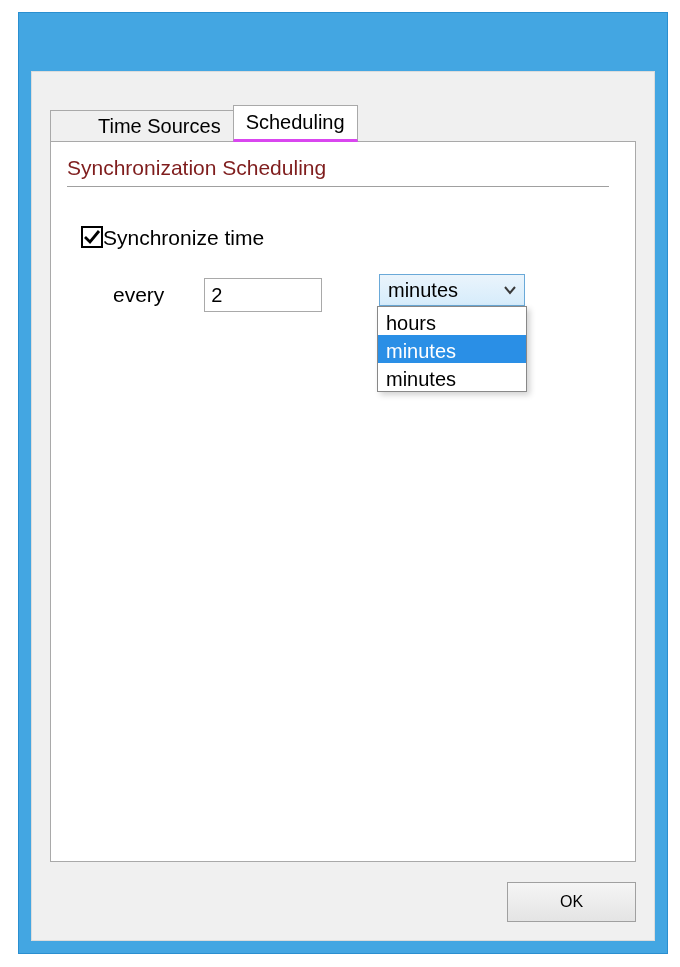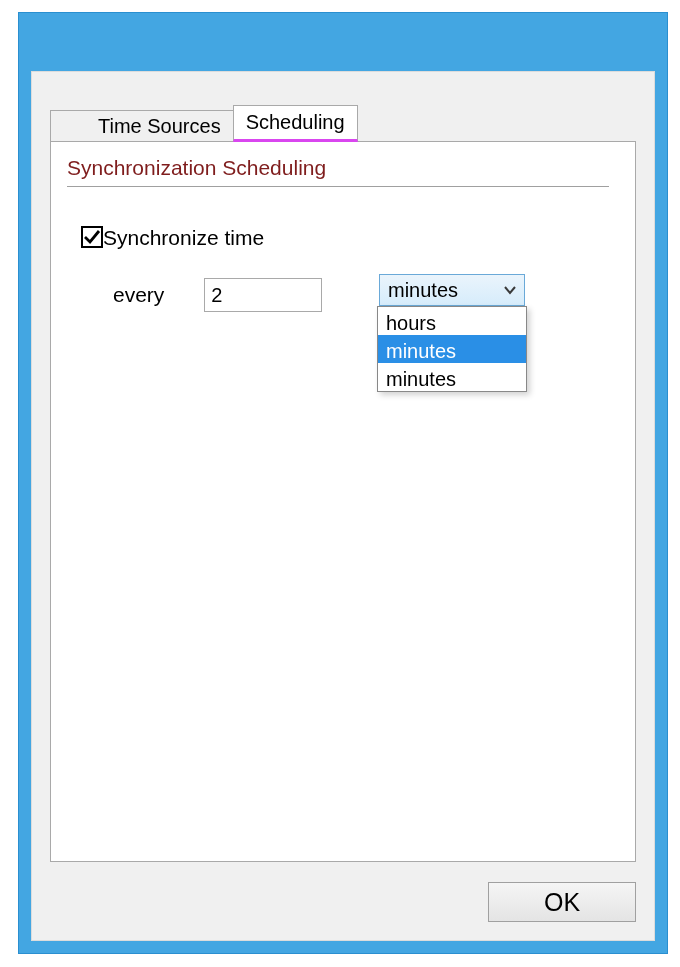--- a/index.html
+++ b/index.html
@@ -214,25 +214,25 @@
     }
 
     .button-row {
       position: absolute;
       right: 18px;
       bottom: 18px;
       display: flex;
       gap: 14px;
     }
     .btn {
-      width: 148px;
+      width: 129px;
       height: 40px;
       background: linear-gradient(#f5f5f5, #e4e4e4);
       border: 1px solid #a0a0a0;
-      font-size: 25px;
+      font-size: 16px;
       color: #000;
       display: flex;
       align-items: center;
       justify-content: center;
       cursor: pointer;
     }
   </style>
 </head>
 <body>
 

